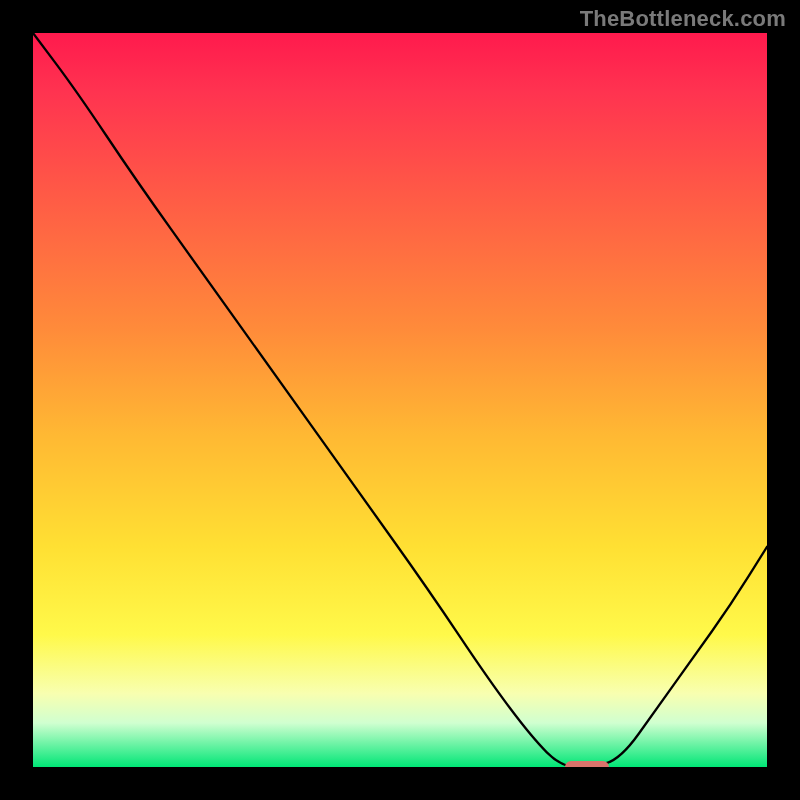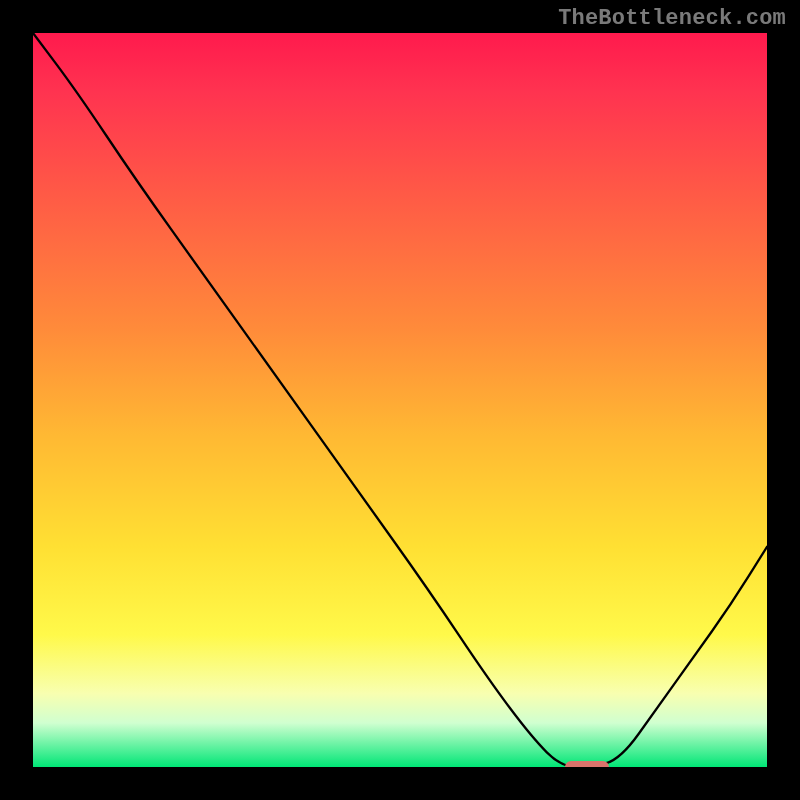--- a/index.html
+++ b/index.html
@@ -58,21 +58,21 @@
   }
   .marker {
     position: absolute;
     background: #d9736b;
     border-radius: 999px;
   }
   .watermark {
     position: absolute;
     top: 6px;
     right: 14px;
-    font-family: Liberation Mono, monospace;
+    font-family: Liberation Sans, sans-serif;
     font-size: 22px;
     font-weight: 600;
     color: #7a7a7a;
     letter-spacing: 0.2px;
     user-select: none;
   }
 </style>
 </head>
 <body>
 

